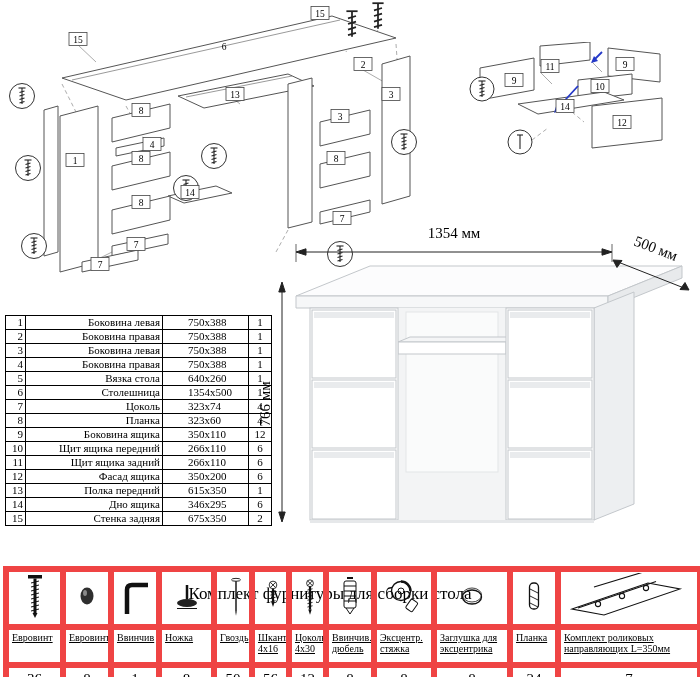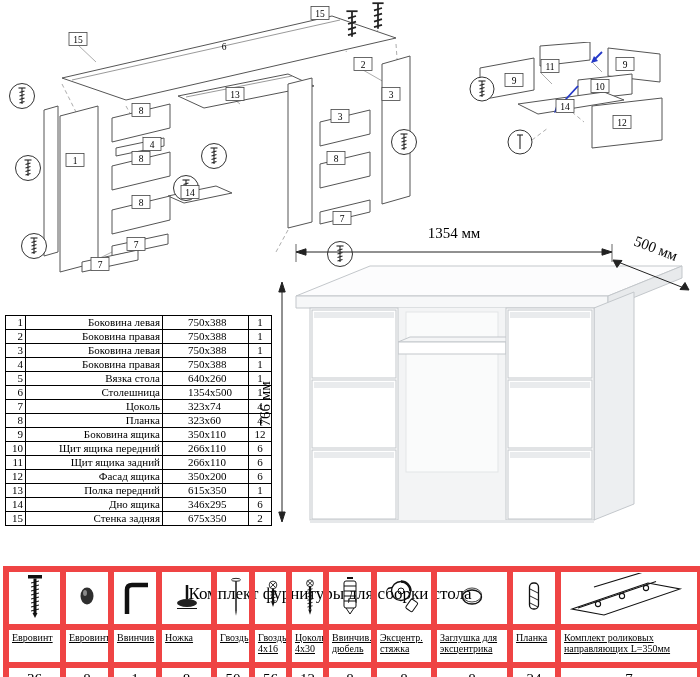--- a/index.html
+++ b/index.html
@@ -497,21 +497,21 @@
             </g>
           </svg>
         </td>
       </tr>
       <tr class="hw-labels">
         <td>Евровинт</td>
         <td>Евровинт</td>
         <td>Ввинчив</td>
         <td>Ножка</td>
         <td>Гвоздь</td>
-        <td>Гвоздь 4x16</td>
+        <td>Шкант 4x16</td>
         <td>Цоколь 4x30</td>
         <td>Ввинчив. дюбель</td>
         <td>Эксцентр. стяжка</td>
         <td>Заглушка для эксцентрика</td>
         <td>Планка</td>
         <td>Комплект роликовых направляющих L=350мм</td>
       </tr>
       <tr class="hw-qty">
         <td>36</td>
         <td>8</td>

